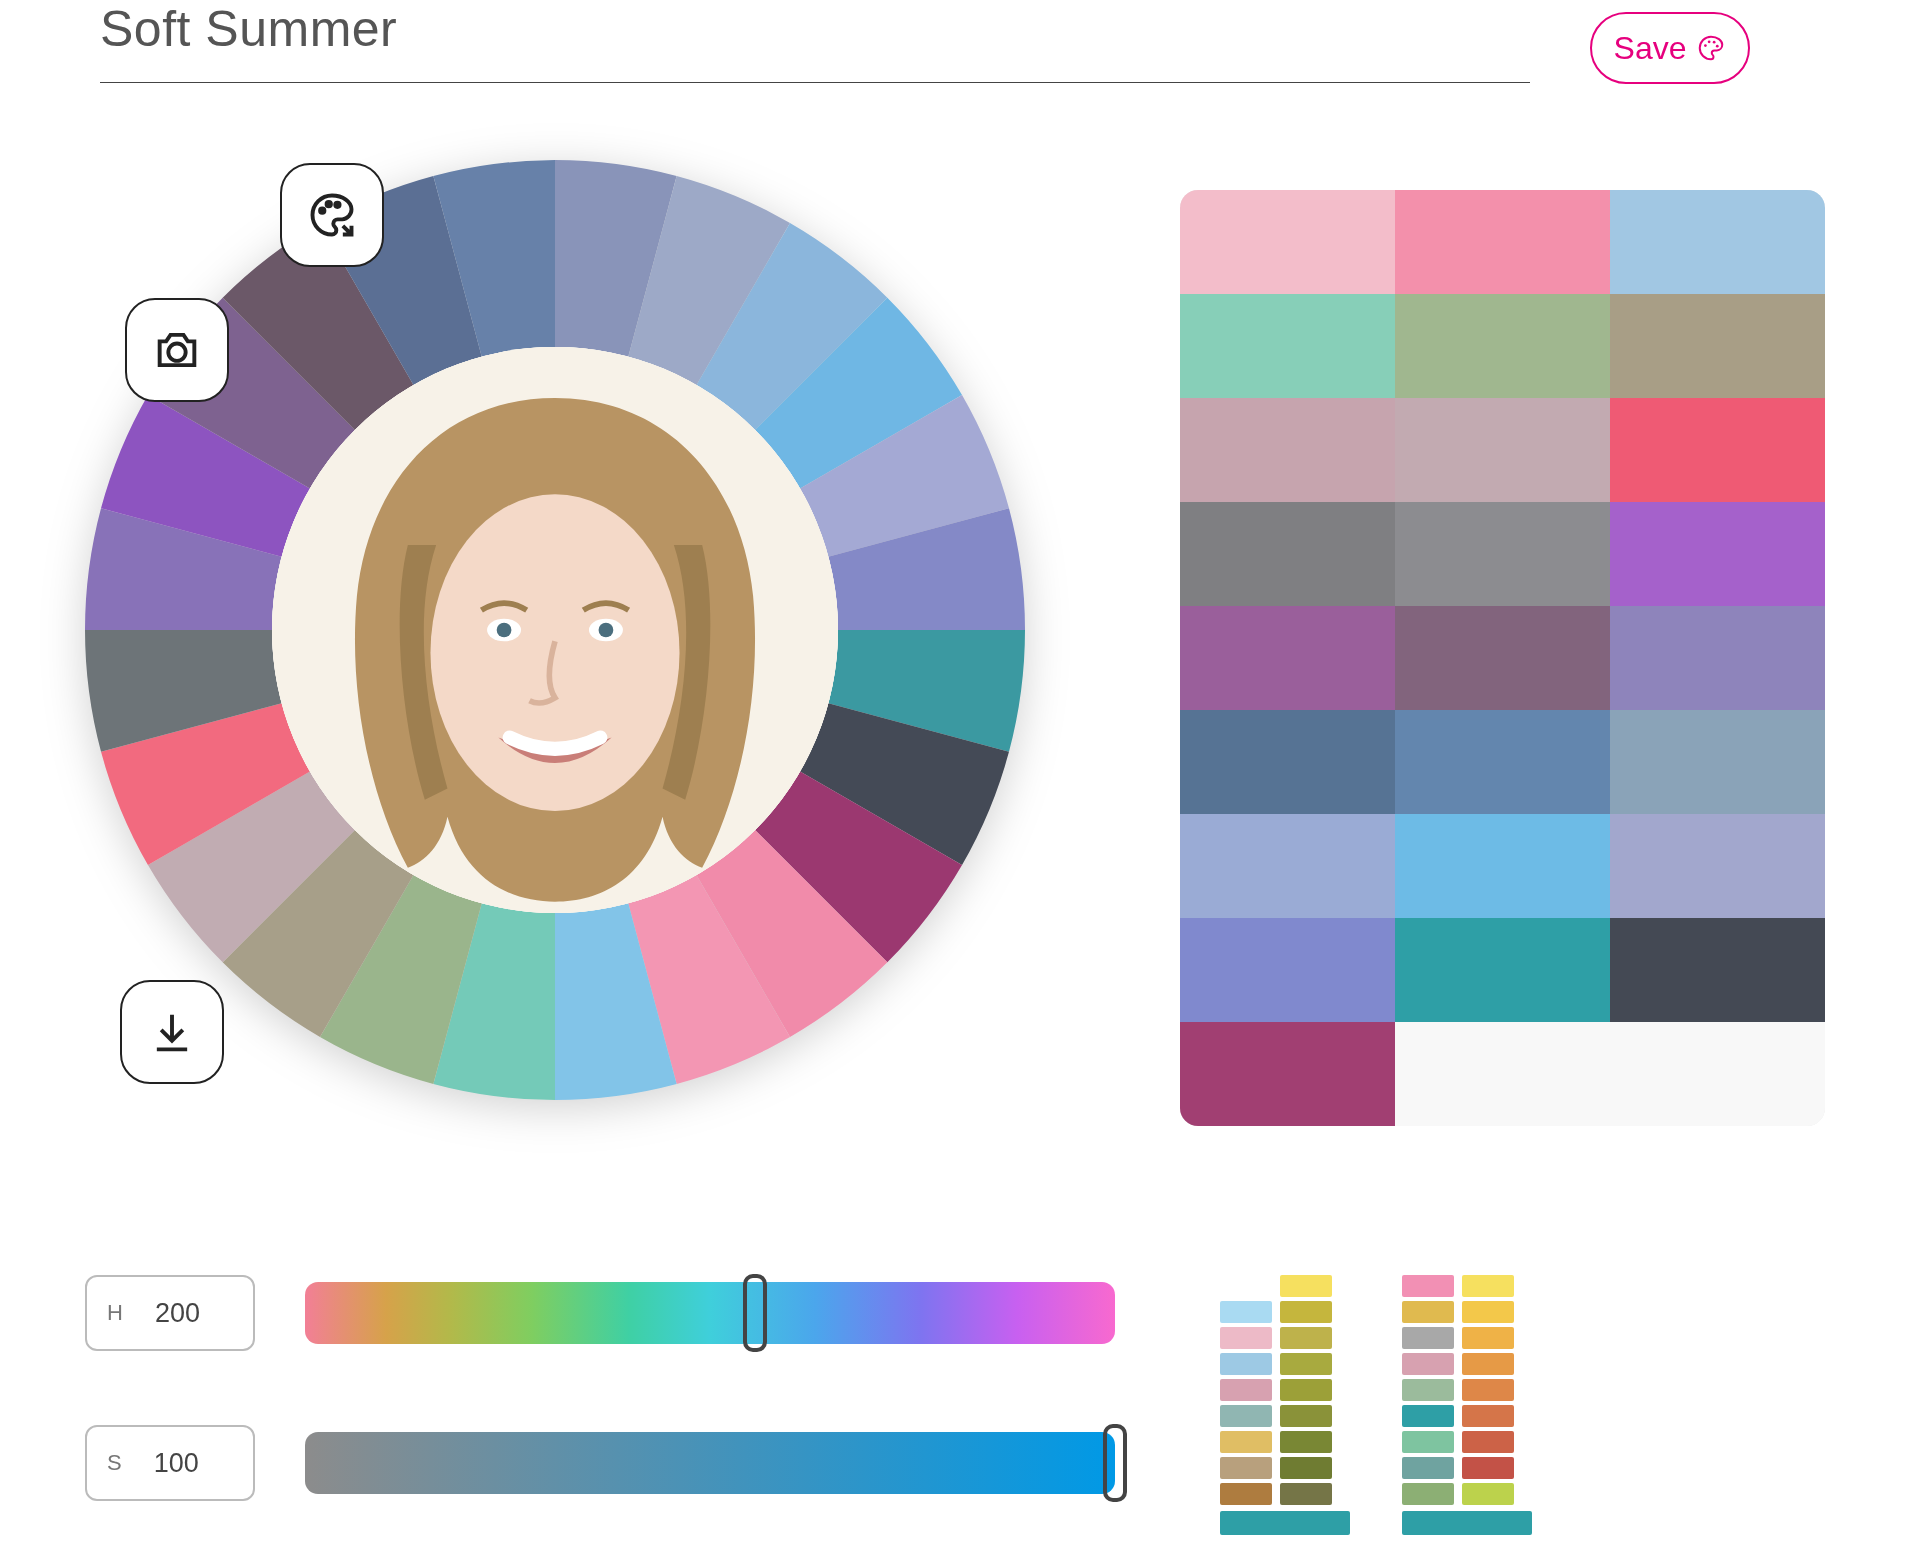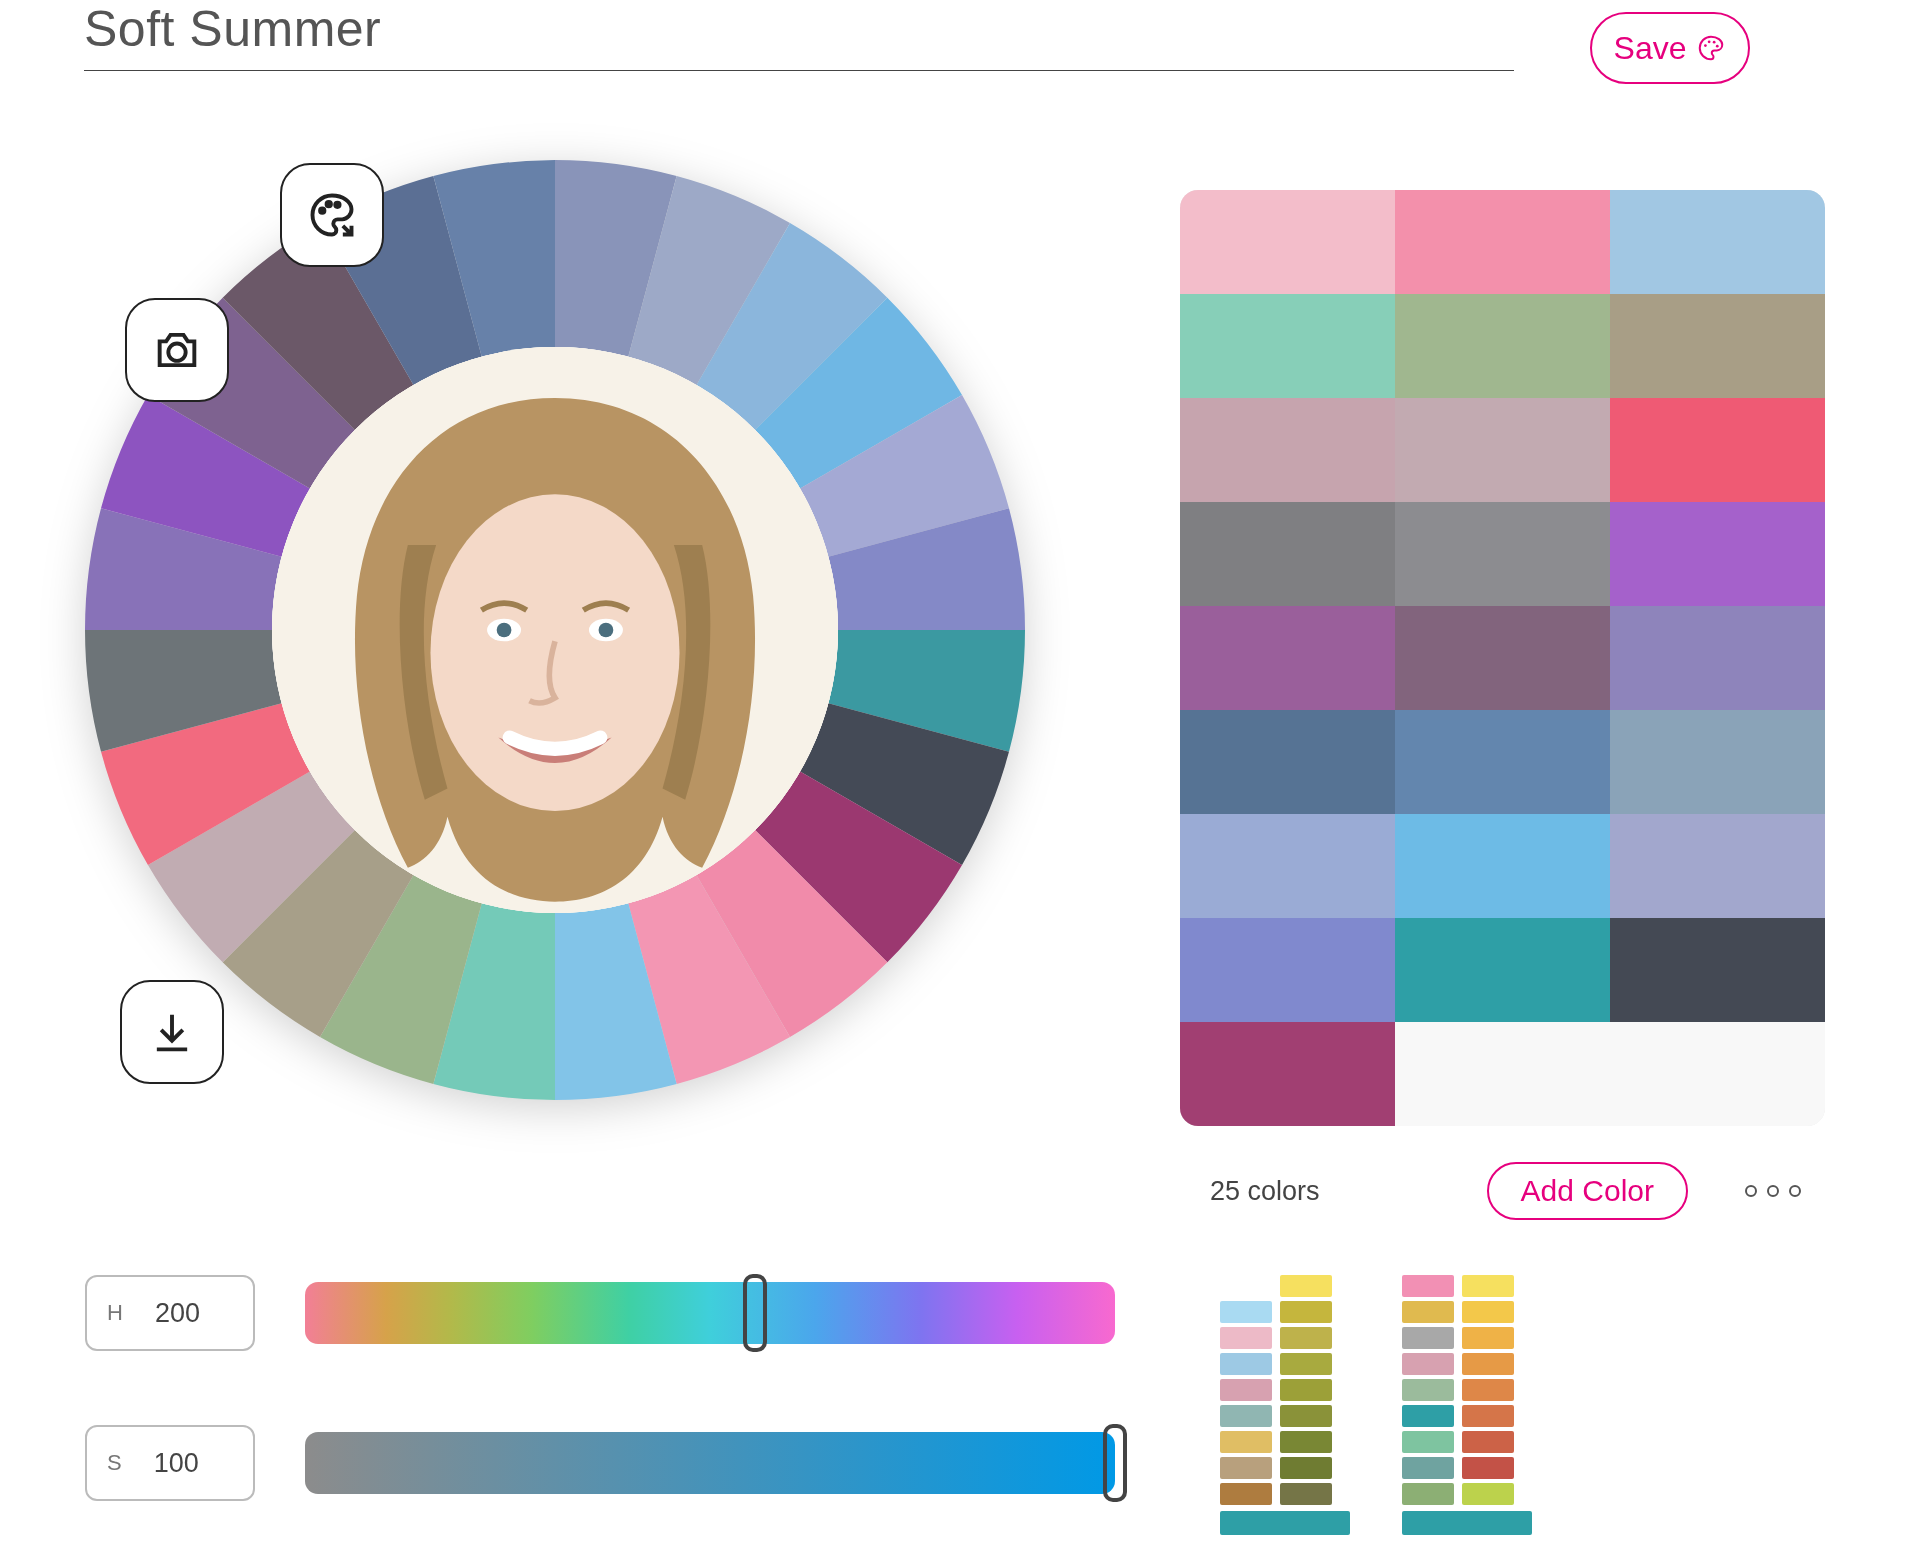--- a/index.html
+++ b/index.html
@@ -17,25 +17,25 @@
     overflow: hidden;
   }
 
   
   .header {
     position: relative;
     padding-top: 2px;
   }
   .title-wrap {
     position: absolute;
-    left: 84px;
+    left: 100px;
     top: 0;
     width: 1430px;
     border-bottom: 1.5px solid #444;
-    padding-bottom: 12px;
+    padding-bottom: 24px;
   }
   .page-title {
     font-size: 50px;
     font-weight: 300;
     letter-spacing: 0.5px;
     color: #555;
     margin: 0;
   }
   .save-btn {
     position: absolute;
@@ -340,29 +340,20 @@
         <div class="swatch" style="background: rgb(154, 171, 213);"></div>
         <div class="swatch" style="background: rgb(109, 187, 230);"></div>
         <div class="swatch" style="background: rgb(162, 167, 205);"></div>
         <div class="swatch" style="background: rgb(128, 137, 206);"></div>
         <div class="swatch" style="background: rgb(46, 159, 166);"></div>
         <div class="swatch" style="background: rgb(68, 73, 84);"></div>
         <div class="swatch" style="background: rgb(161, 63, 114);"></div>
         <div class="swatch" style="background: rgb(248, 248, 248);"></div>
         <div class="swatch" style="background: rgb(248, 248, 248);"></div>
       </div>
-    <div class="swatch-footer">
-      <span class="swatch-count">25 colors</span>
-      <button class="add-color-btn">Add Color</button>
-      <div class="more-dots">
-        <span></span>
-        <span></span>
-        <span></span>
-      </div>
-    </div>
   </div>
 
   <div class="slider-col">
     <div class="slider-row">
       <label class="slider-input">
         <span class="lab">H</span>
         <input type="text" value="200" style="">
       </label>
       <div class="track t-hue" id="trackH">
         <div class="thumb" id="thumbH" style="left: calc(55.5556% - 12px);"></div>

